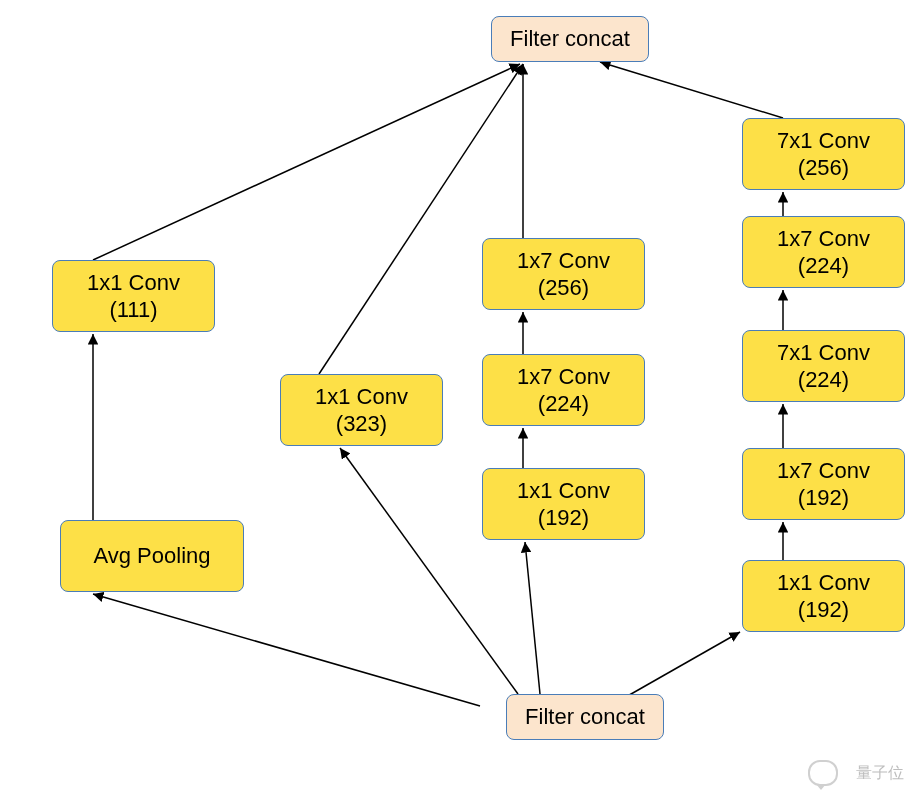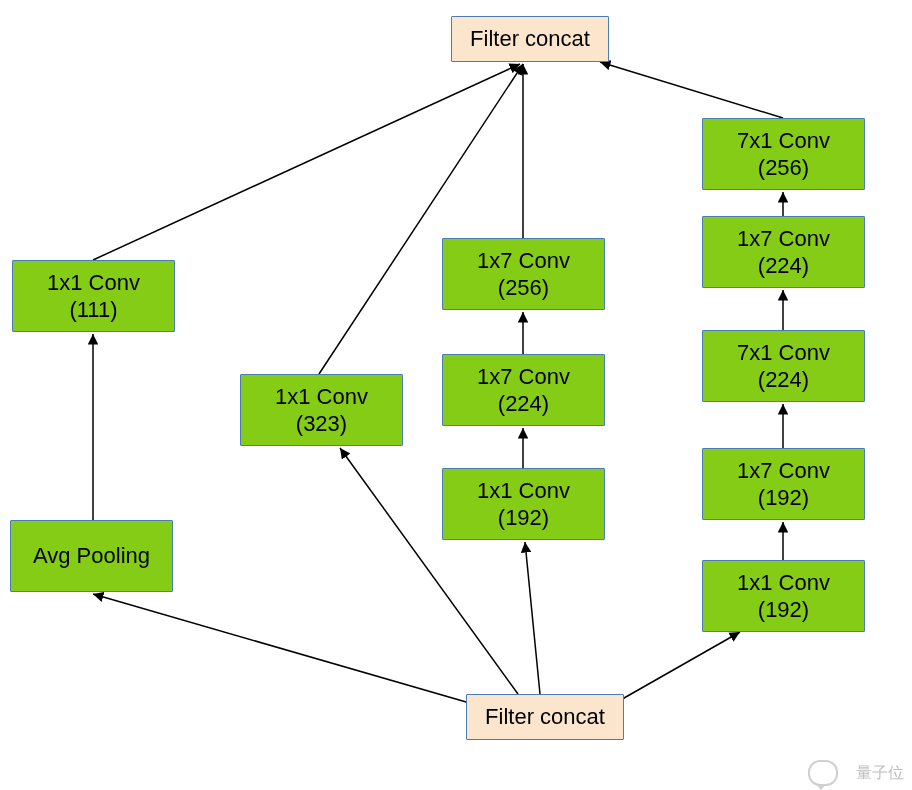--- a/index.html
+++ b/index.html
@@ -8,32 +8,33 @@
     width: 912px;
     height: 790px;
     font-family: Arial, Helvetica, sans-serif;
     background: #ffffff;
     position: relative;
     overflow: hidden;
   }
   .node {
     position: absolute;
     border: 1px solid #4a7db8;
-    border-radius: 1px;
+    border-radius: 8px;
     text-align: center;
     font-size: 22px;
     line-height: 1.25;
     display: flex;
     align-items: center;
     justify-content: center;
     white-space: pre-line;
     box-sizing: border-box;
     padding: 4px 6px;
+    margin-left: 40px;
   }
-  .blue   { background: #84cc16; }
+  .blue   { background: #fde047; }
   .orange { background: #fce5cd; }
   svg.edges {
     position: absolute;
     left: 0; top: 0;
     width: 912px;
     height: 790px;
     pointer-events: none;
   }
   .watermark {
     position: absolute;
@@ -123,20 +124,20 @@
   <span><span>1x1 Conv</span><br><span>(192)</span></span>
 </div>
 
 <div class="node blue" style="left:240px; top:374px; width:163px; height:72px;">
   <span><span>1x1 Conv</span><br><span>(323)</span></span>
 </div>
 
 <div class="node blue" style="left:12px; top:260px; width:163px; height:72px;">
   <span><span>1x1 Conv</span><br><span>(111)</span></span>
 </div>
-<div class="node blue" style="left:10px; top:520px; width:163px; height:72px;text-align:center;">Avg Pooling</div>
+<div class="node blue" style="left:20px; top:520px; width:184px; height:72px;text-align:center;">Avg Pooling</div>
 
 <div class="node orange" style="left:466px; top:694px; width:158px; height:46px;">Filter concat</div>
 
 <div class="watermark">
   <span class="bubble"></span>
   <span>量子位</span>
 </div>
 
 </body></html>

